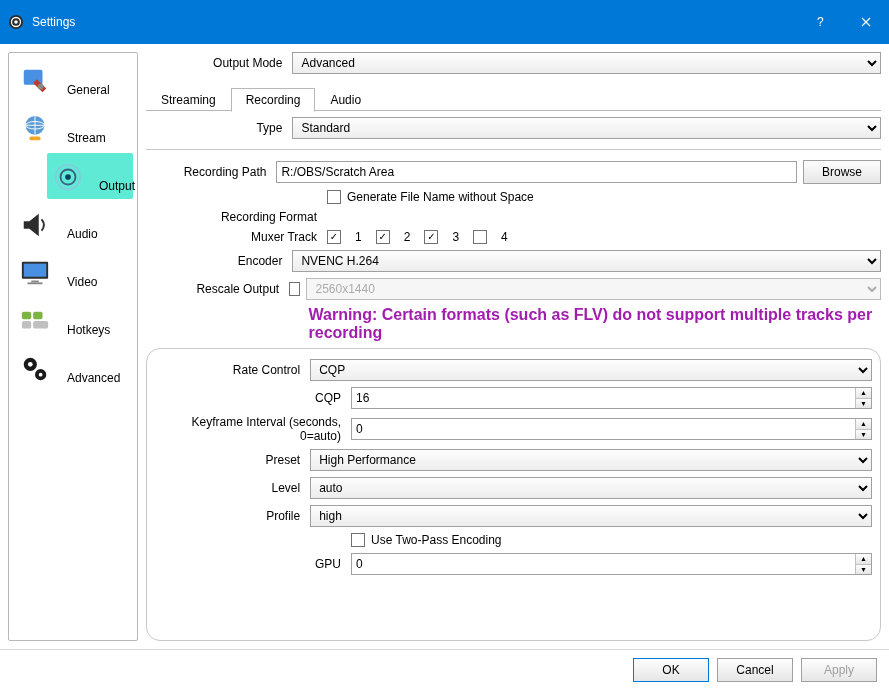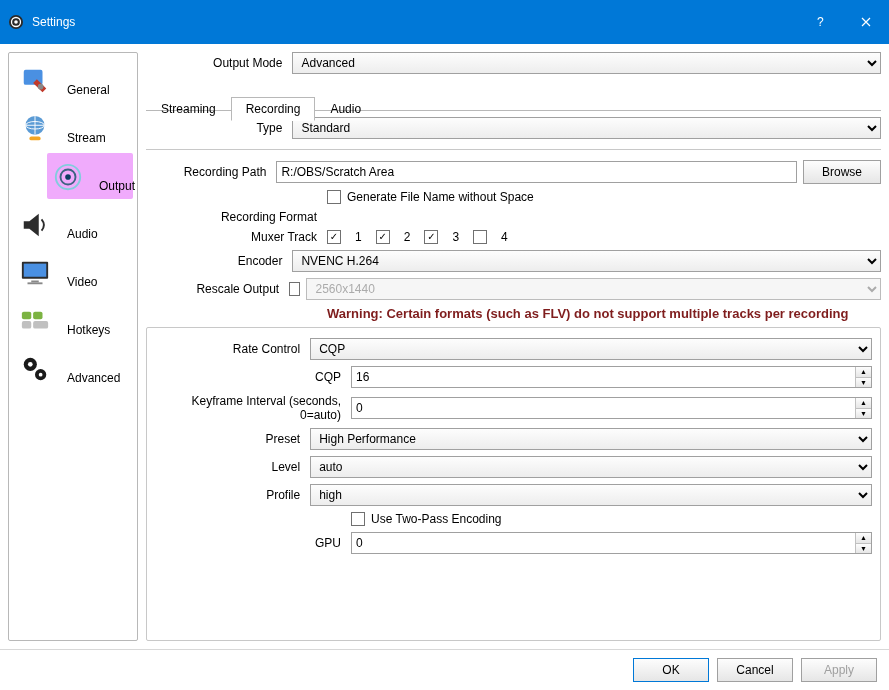--- a/index.html
+++ b/index.html
@@ -4,41 +4,41 @@
 <style>
 * { box-sizing: border-box; margin: 0; padding: 0; font-family: "Segoe UI", Tahoma, sans-serif; font-size: 12px; }
 body { background: #fff; width: 889px; height: 690px; overflow: hidden; display: flex; flex-direction: column; }
 .titlebar { background: #0078d7; color: #fff; height: 44px; display: flex; align-items: center; padding: 0 0 0 8px; }
 .titlebar .app-icon { width: 16px; height: 16px; margin-right: 8px; }
 .titlebar .title { flex: 1; font-size: 12px; }
 .titlebar .win-btn { width: 46px; height: 30px; display: flex; align-items: center; justify-content: center; cursor: pointer; }
 .body { flex: 1; display: flex; padding: 8px; gap: 8px; min-height: 0; }
 .sidebar { width: 130px; border: 1px solid #b8b8b8; border-radius: 2px; background: #fff; padding: 2px; }
 .side-item { display: flex; align-items: flex-end; gap: 16px; padding: 6px 6px; margin: 2px; border-radius: 2px; cursor: pointer; height: 46px; }
-.side-item.selected { background: #f0abfc; margin-left: 36px; }
+.side-item.selected { background: #5eead4; margin-left: 36px; }
 .side-item .icon { width: 32px; height: 32px; display: flex; align-items: center; justify-content: center; }
 .side-item .label { font-size: 12px; color: #000; }
 .main { flex: 1; display: flex; flex-direction: column; gap: 6px; min-width: 0; }
 .row { display: flex; align-items: center; gap: 6px; }
 .row .lbl { text-align: right; padding-right: 4px; }
 .lbl-wide { width: 175px; }
 select, input[type="text"] { width: 100%; height: 22px; border: 1px solid #a0a0a0; background: linear-gradient(#fdfdfd,#ededed); padding: 0 4px; font-size: 12px; }
 input[type="text"] { background: #fff; }
 .select-flat { background: #fff; }
 .disabled { background: #f3f3f3; color: #888; }
 .tabs { display: flex; border-bottom: 1px solid #b8b8b8; margin-top: 6px; }
-.tab { padding: 4px 14px; border: 1px solid transparent; cursor: pointer; position: relative; top: 11px; }
+.tab { padding: 4px 14px; border: 1px solid transparent; cursor: pointer; position: relative; top: 2px; }
 .tab.active { border: 1px solid #b8b8b8; border-bottom: 1px solid #fff; background: #fff; }
 .divider { border-top: 1px solid #c8c8c8; margin: 4px 0; }
 .btn { height: 24px; padding: 0 18px; border: 1px solid #a0a0a0; background: linear-gradient(#fdfdfd,#e6e6e6); cursor: pointer; }
 .checkbox { width: 14px; height: 14px; border: 1px solid #707070; background: #fff; display: inline-flex; align-items: center; justify-content: center; cursor: pointer; }
 .checkbox.checked::after { content: "✓"; font-size: 10px; line-height: 1; color: #000; }
 .check-group { display: flex; gap: 14px; align-items: center; }
-.warning { color: #7f1d1d; font-weight: bold; font-size: 13px; }
-.panel { border: 1px solid #c8c8c8; border-radius: 2px; padding: 10px 8px; flex: 1; display: flex; flex-direction: column; gap: 6px; }
+.warning { color: #a21caf; font-weight: bold; font-size: 16px; }
+.panel { border: 1px solid #c8c8c8; border-radius: 14px; padding: 10px 8px; flex: 1; display: flex; flex-direction: column; gap: 6px; }
 .panel .row .lbl { width: 190px; }
 .spinwrap { position: relative; flex: 1; display: flex; }
 .spinwrap input { padding-right: 18px; }
 .spinbtns { position: absolute; right: 1px; top: 1px; bottom: 1px; width: 16px; display: flex; flex-direction: column; }
 .spinbtns div { flex: 1; background: linear-gradient(#fdfdfd,#e6e6e6); border-left: 1px solid #c0c0c0; display: flex; align-items: center; justify-content: center; font-size: 7px; cursor: pointer; }
 .spinbtns div:first-child { border-bottom: 1px solid #c0c0c0; }
 .footer { border-top: 1px solid #d8d8d8; padding: 8px 12px; display: flex; justify-content: flex-end; gap: 8px; }
 .footer .btn { width: 76px; }
 .footer .btn.primary { border: 1px solid #0078d7; }
 .footer .btn.disabled-btn { color: #a0a0a0; }

